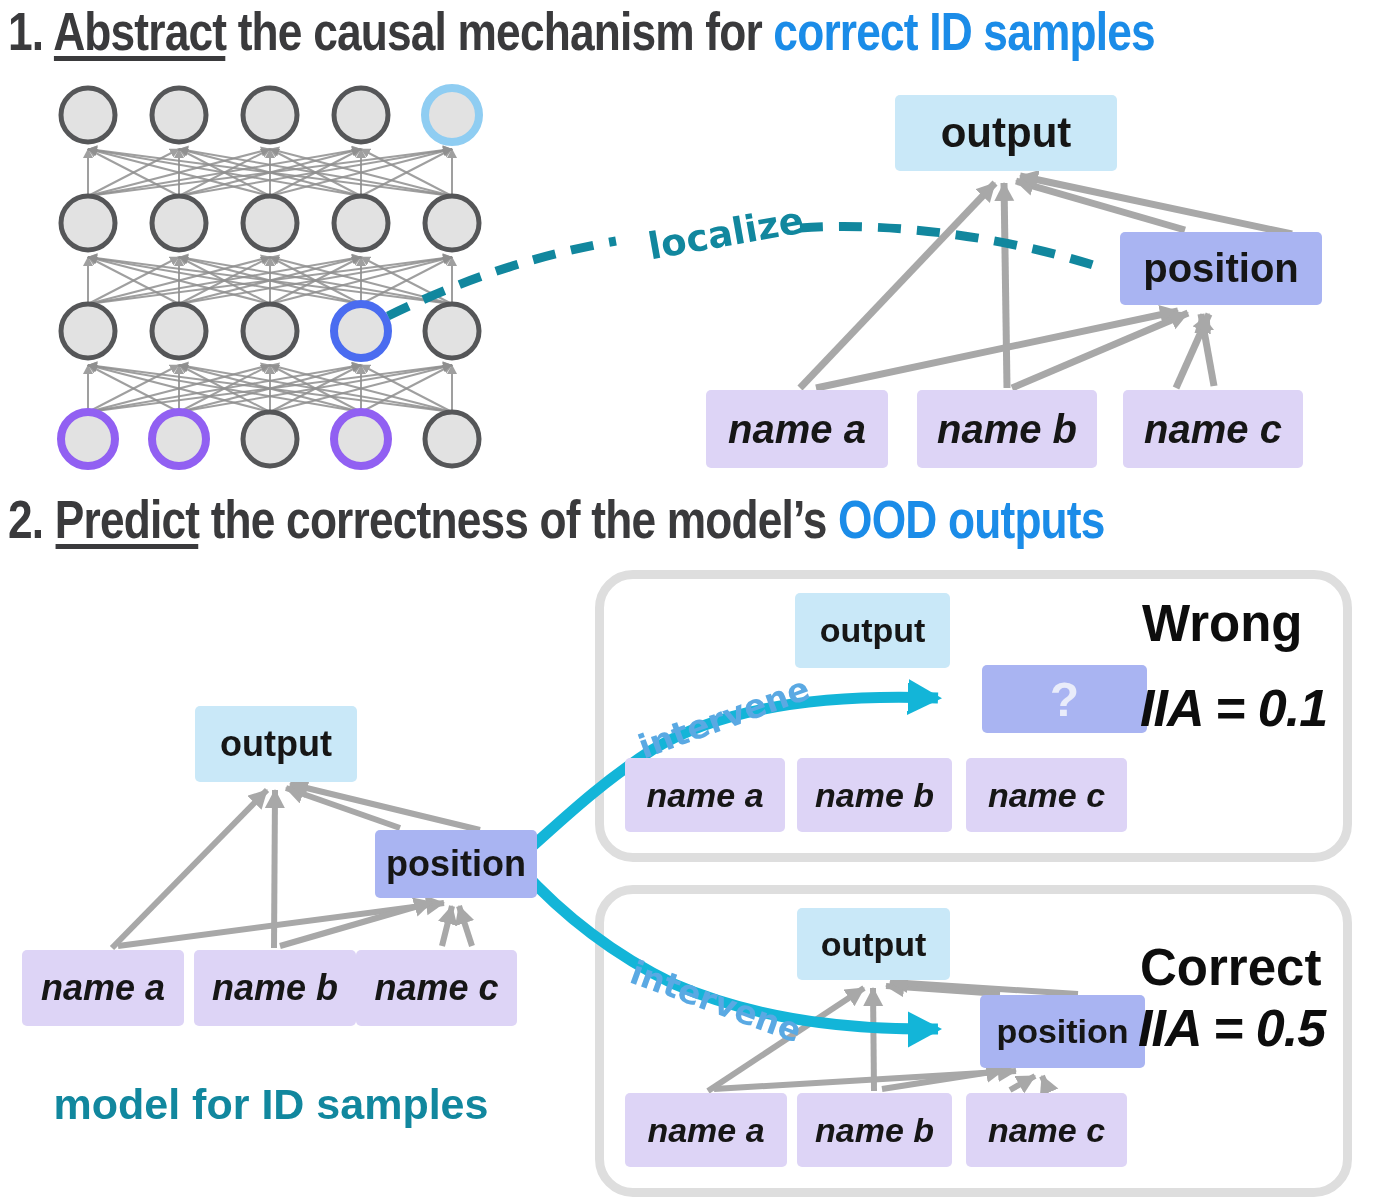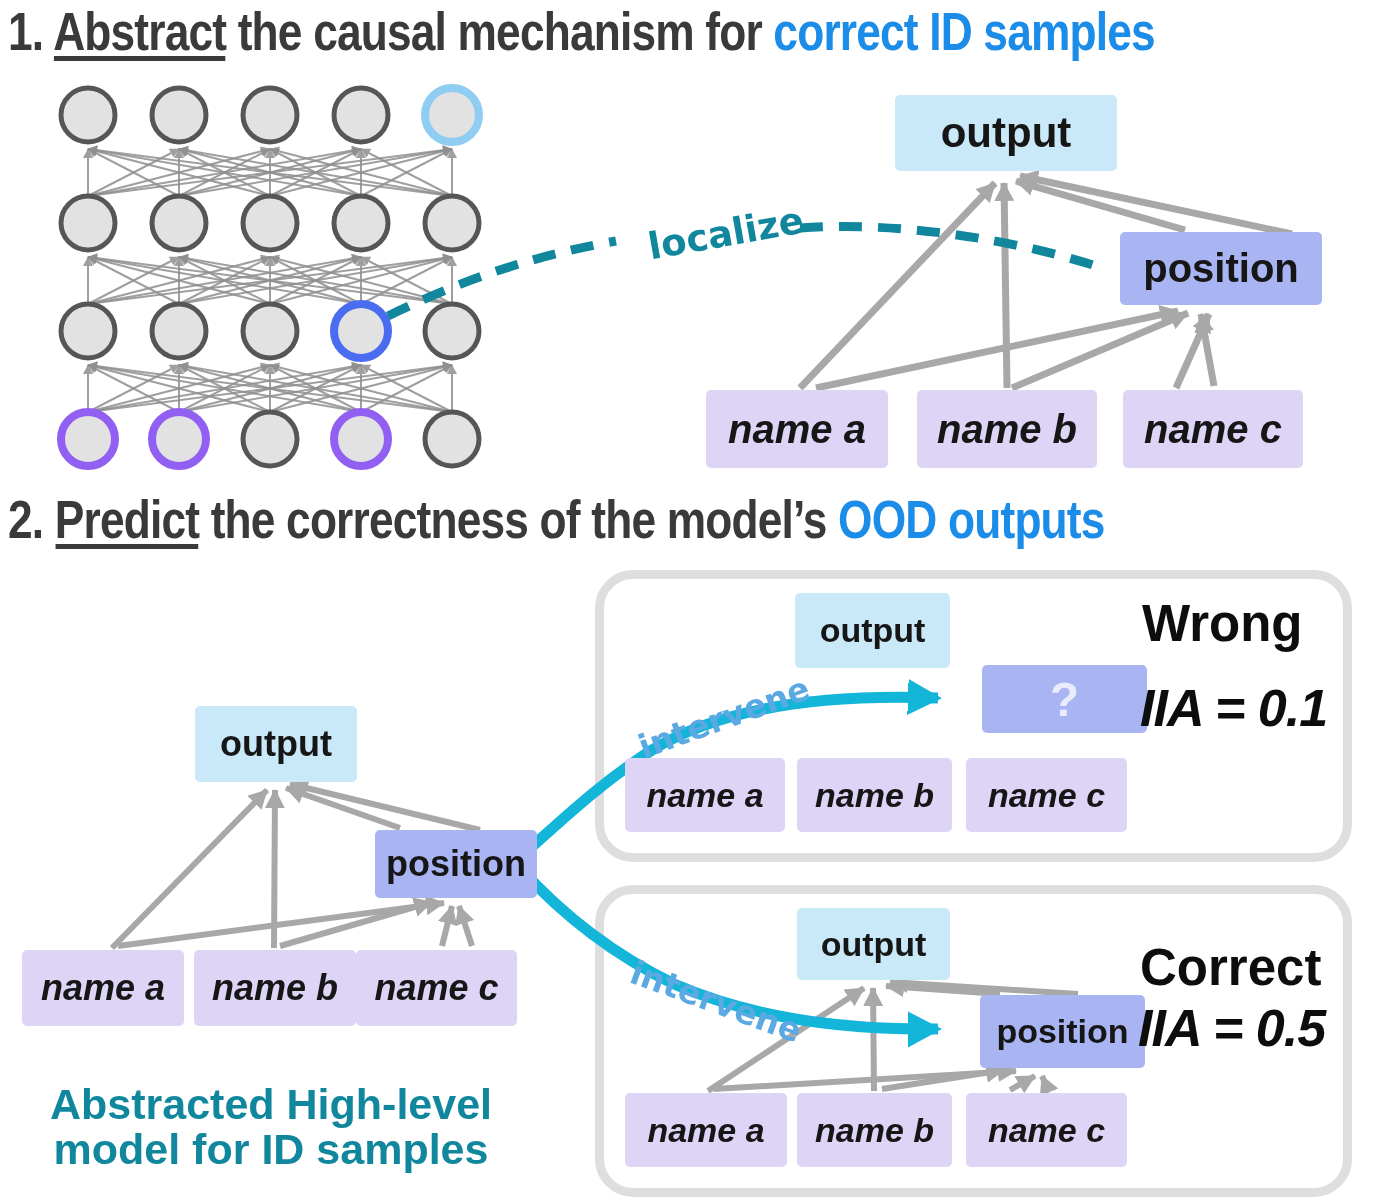--- a/index.html
+++ b/index.html
@@ -217,21 +217,20 @@
 
 <div class="script-label" style="left:616px;top:212px;font-size:37px;color:var(--teal);transform:rotate(-10deg);">localize</div>
 
 <div class="nbox b-output f36" style="left:195px;top:706px;width:162px;height:76px;">output</div>
 <div class="nbox b-position f36" style="left:355px;top:830px;width:162px;height:68px;">position</div>
 <div class="nbox b-name f36" style="left:22px;top:950px;width:162px;height:76px;">name a</div>
 <div class="nbox b-name f36" style="left:194px;top:950px;width:162px;height:76px;">name b</div>
 <div class="nbox b-name f36" style="left:356px;top:950px;width:161px;height:76px;">name c</div>
 
 <div class="caption">
-  <div>Abstracted High-level</div>
   <div>model for ID samples</div>
 </div>
 
 <div class="nbox b-output f34" style="left:795px;top:593px;width:155px;height:75px;">output</div>
 <div class="nbox b-position qtext" style="left:962px;top:665px;width:165px;height:68px;">?</div>
 <div class="nbox b-name f34" style="left:625px;top:758px;width:160px;height:74px;">name a</div>
 <div class="nbox b-name f34" style="left:797px;top:758px;width:155px;height:74px;">name b</div>
 <div class="nbox b-name f34" style="left:966px;top:758px;width:161px;height:74px;">name c</div>
 <div class="verdict" style="left:1142px;top:594px;">Wrong</div>
 <div class="iia" style="left:1140px;top:678px;">IIA = 0.1</div>

